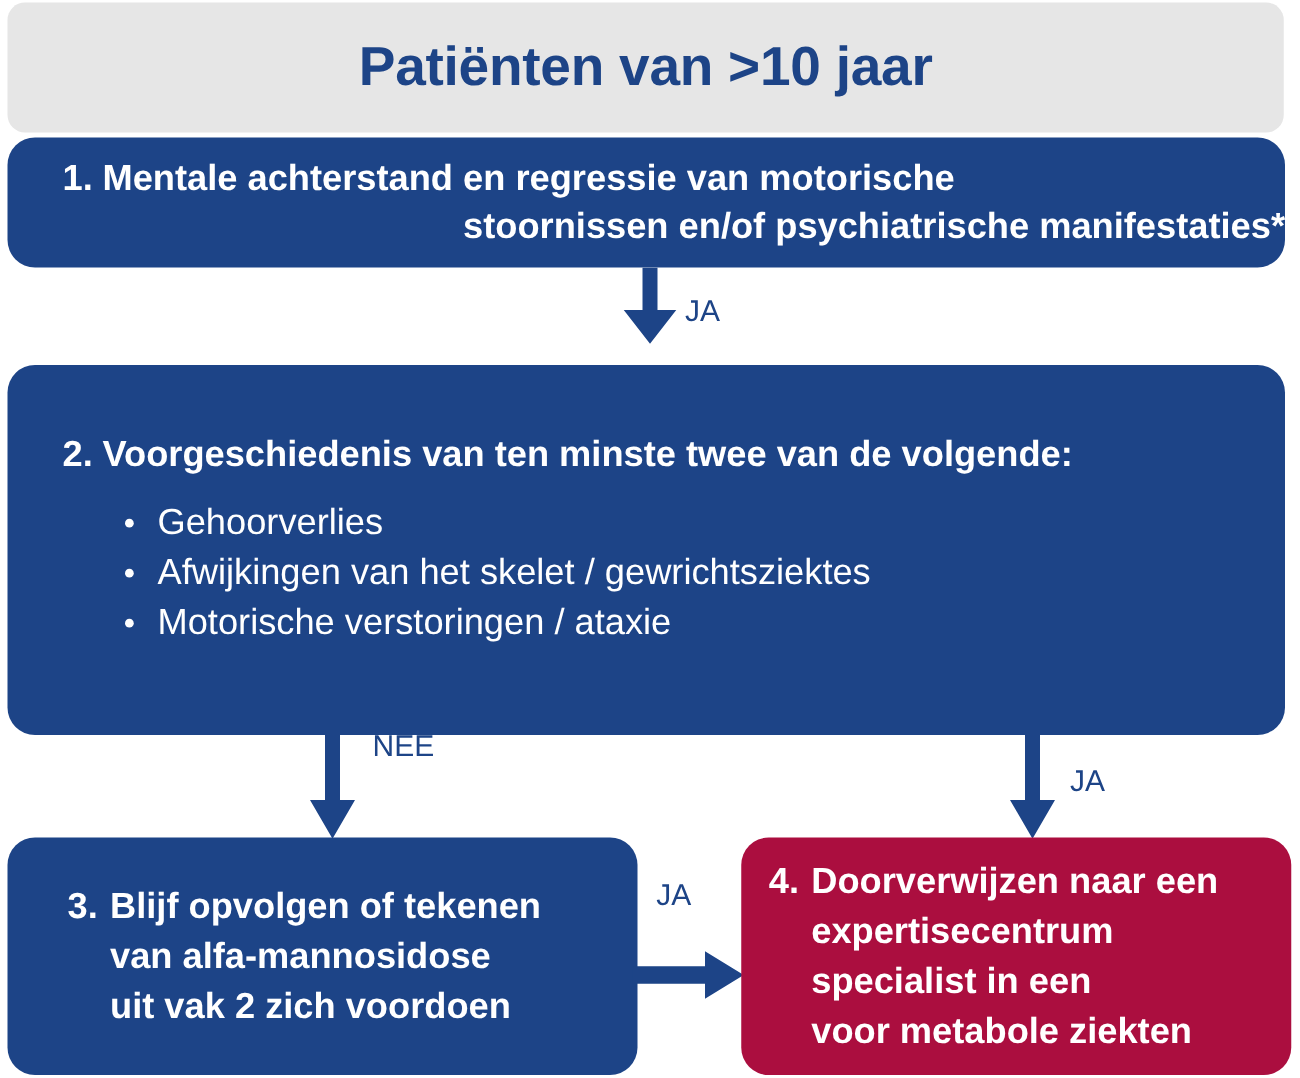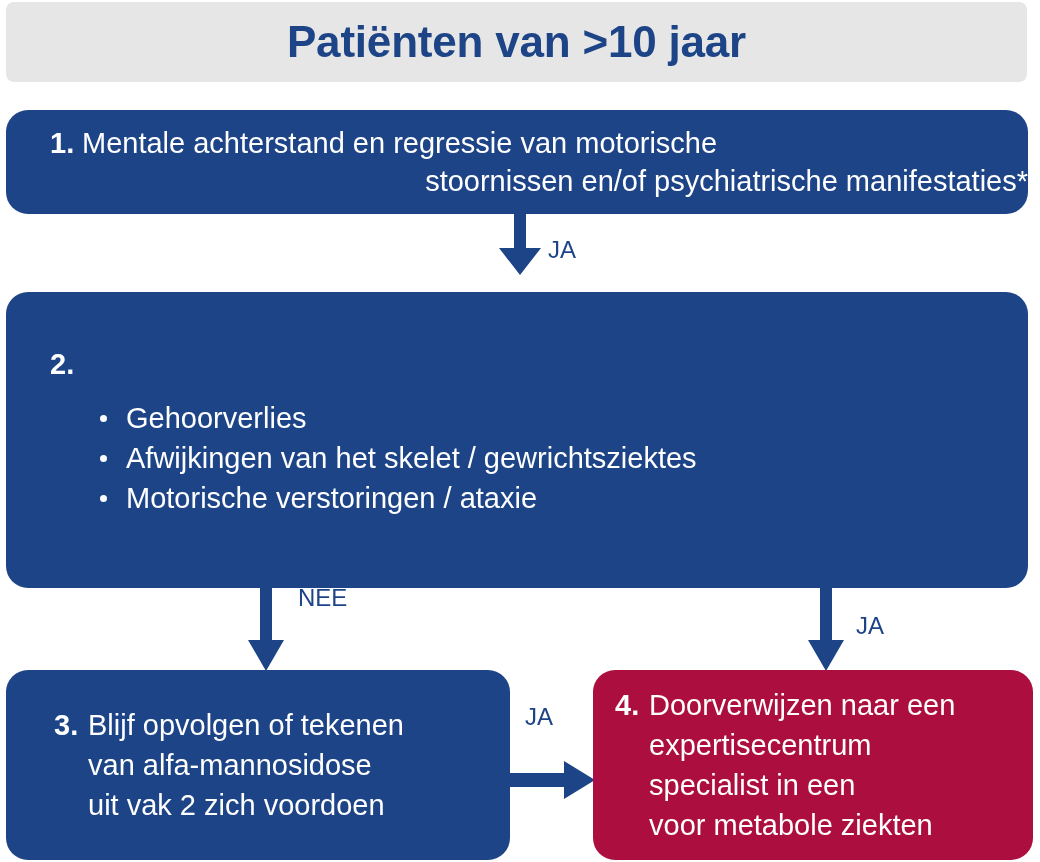--- a/index.html
+++ b/index.html
@@ -19,23 +19,23 @@
     position: absolute;
     inset: 0;
   }
 
   
   .header-banner {
     position: absolute;
     left: 6px;
     top: 2px;
     width: 1021px;
-    height: 80px;
+    height: 104px;
     background: #e6e6e6;
-    border-radius: 8px;
+    border-radius: 14px;
     display: flex;
     align-items: center;
     justify-content: center;
   }
   .header-title {
     color: #1d4487;
     font-size: 44px;
     font-weight: bold;
     letter-spacing: -0.2px;
     line-height: 1;
@@ -56,21 +56,21 @@
 
   .node-line {
     display: flex;
     align-items: baseline;
     white-space: pre;
   }
   .node-num {
     font-weight: bold;
     flex: 0 0 auto;
   }
-  .node-text { font-weight: normal; }
+  .node-text { font-weight: bold; }
 
   
   #box1 {
     left: 6px;
     top: 110px;
     width: 1022px;
     height: 104px;
     padding: 0 0 0 44px;
     font-size: 29px;
     line-height: 38px;
@@ -189,20 +189,21 @@
   <div class="arrow" id="arrow-1-2">
     <svg width="48" height="62" viewBox="0 0 48 62" aria-hidden="true">
       <path d="M18 0 H30 V34 H45 L24 61 L3 34 H18 Z" fill="#1d4487"></path>
     </svg>
   </div>
   <div class="edge-label" id="label-1-2">JA</div>
 
   <div class="node blue" id="box2">
     <div class="node-line box2-head">
       <span class="node-num">2.</span>
+      <span class="node-text">Voorgeschiedenis van ten minste twee van de volgende:</span>
     </div>
     <ul class="bullet-list">
       <li>Gehoorverlies</li>
       <li>Afwijkingen van het skelet / gewrichtsziektes</li>
       <li>Motorische verstoringen / ataxie</li>
     </ul>
   </div>
 
   <div class="arrow" id="arrow-2-3">
     <svg width="40" height="84" viewBox="0 0 40 84" aria-hidden="true">

